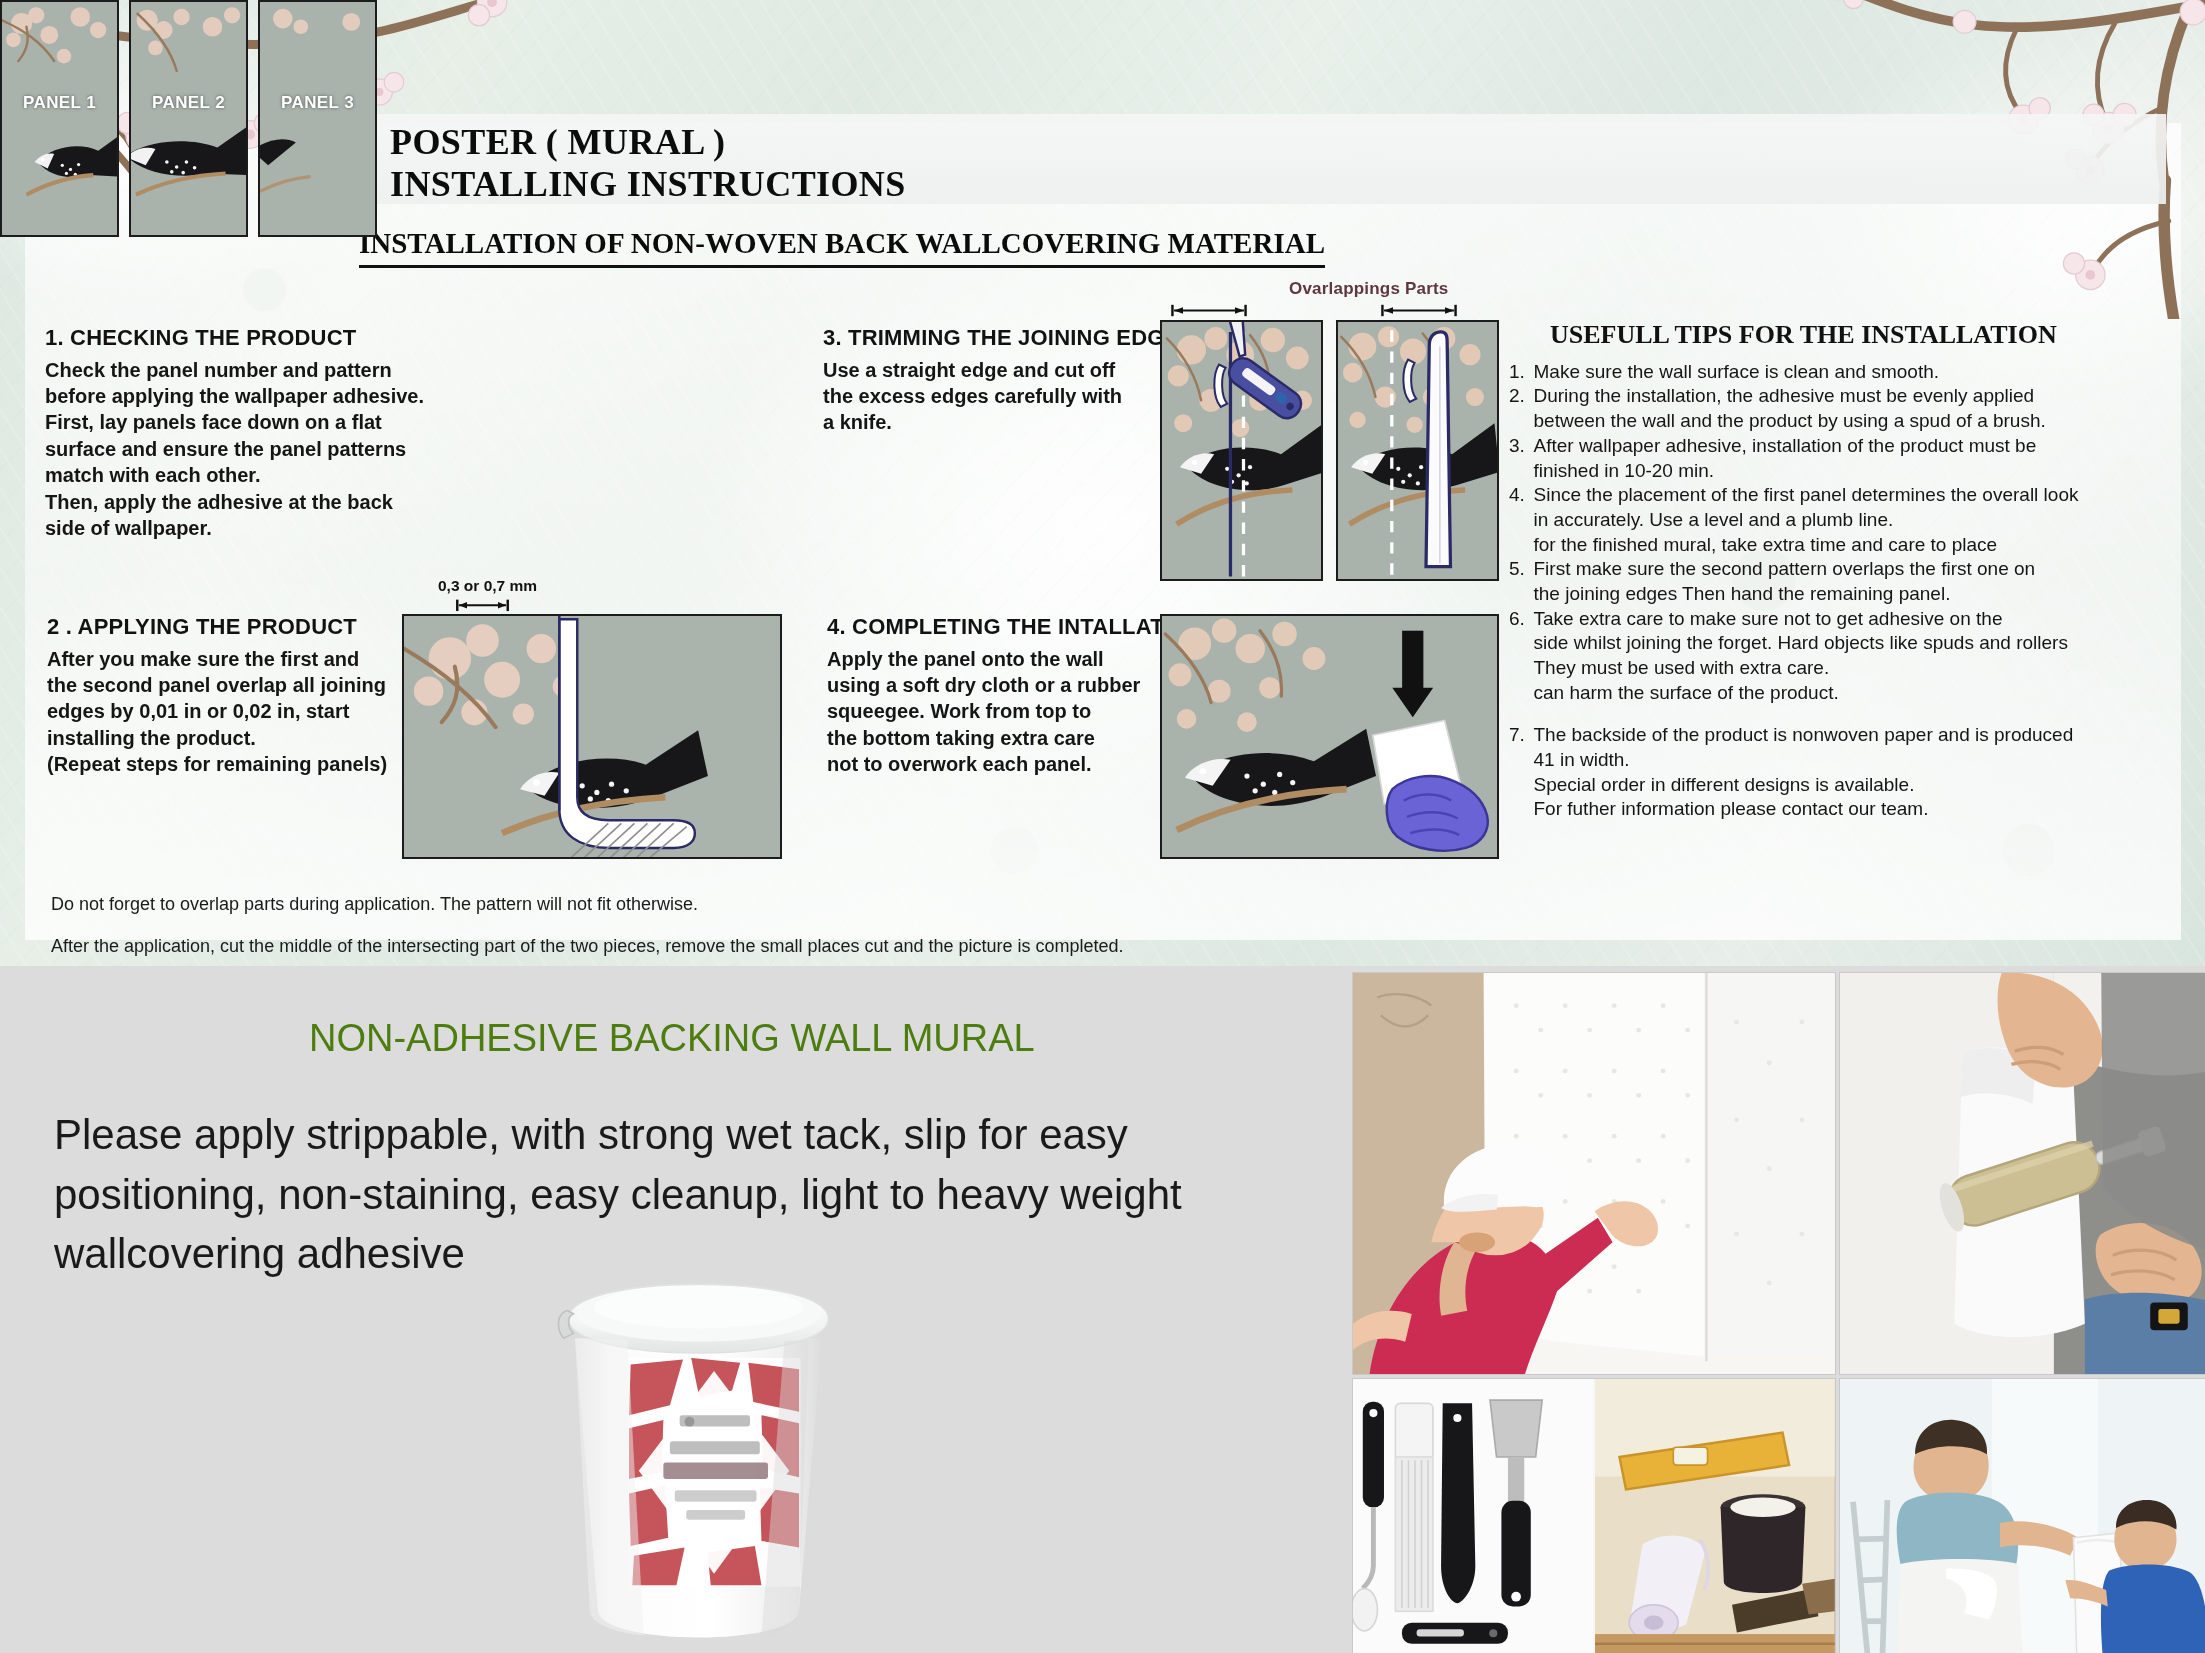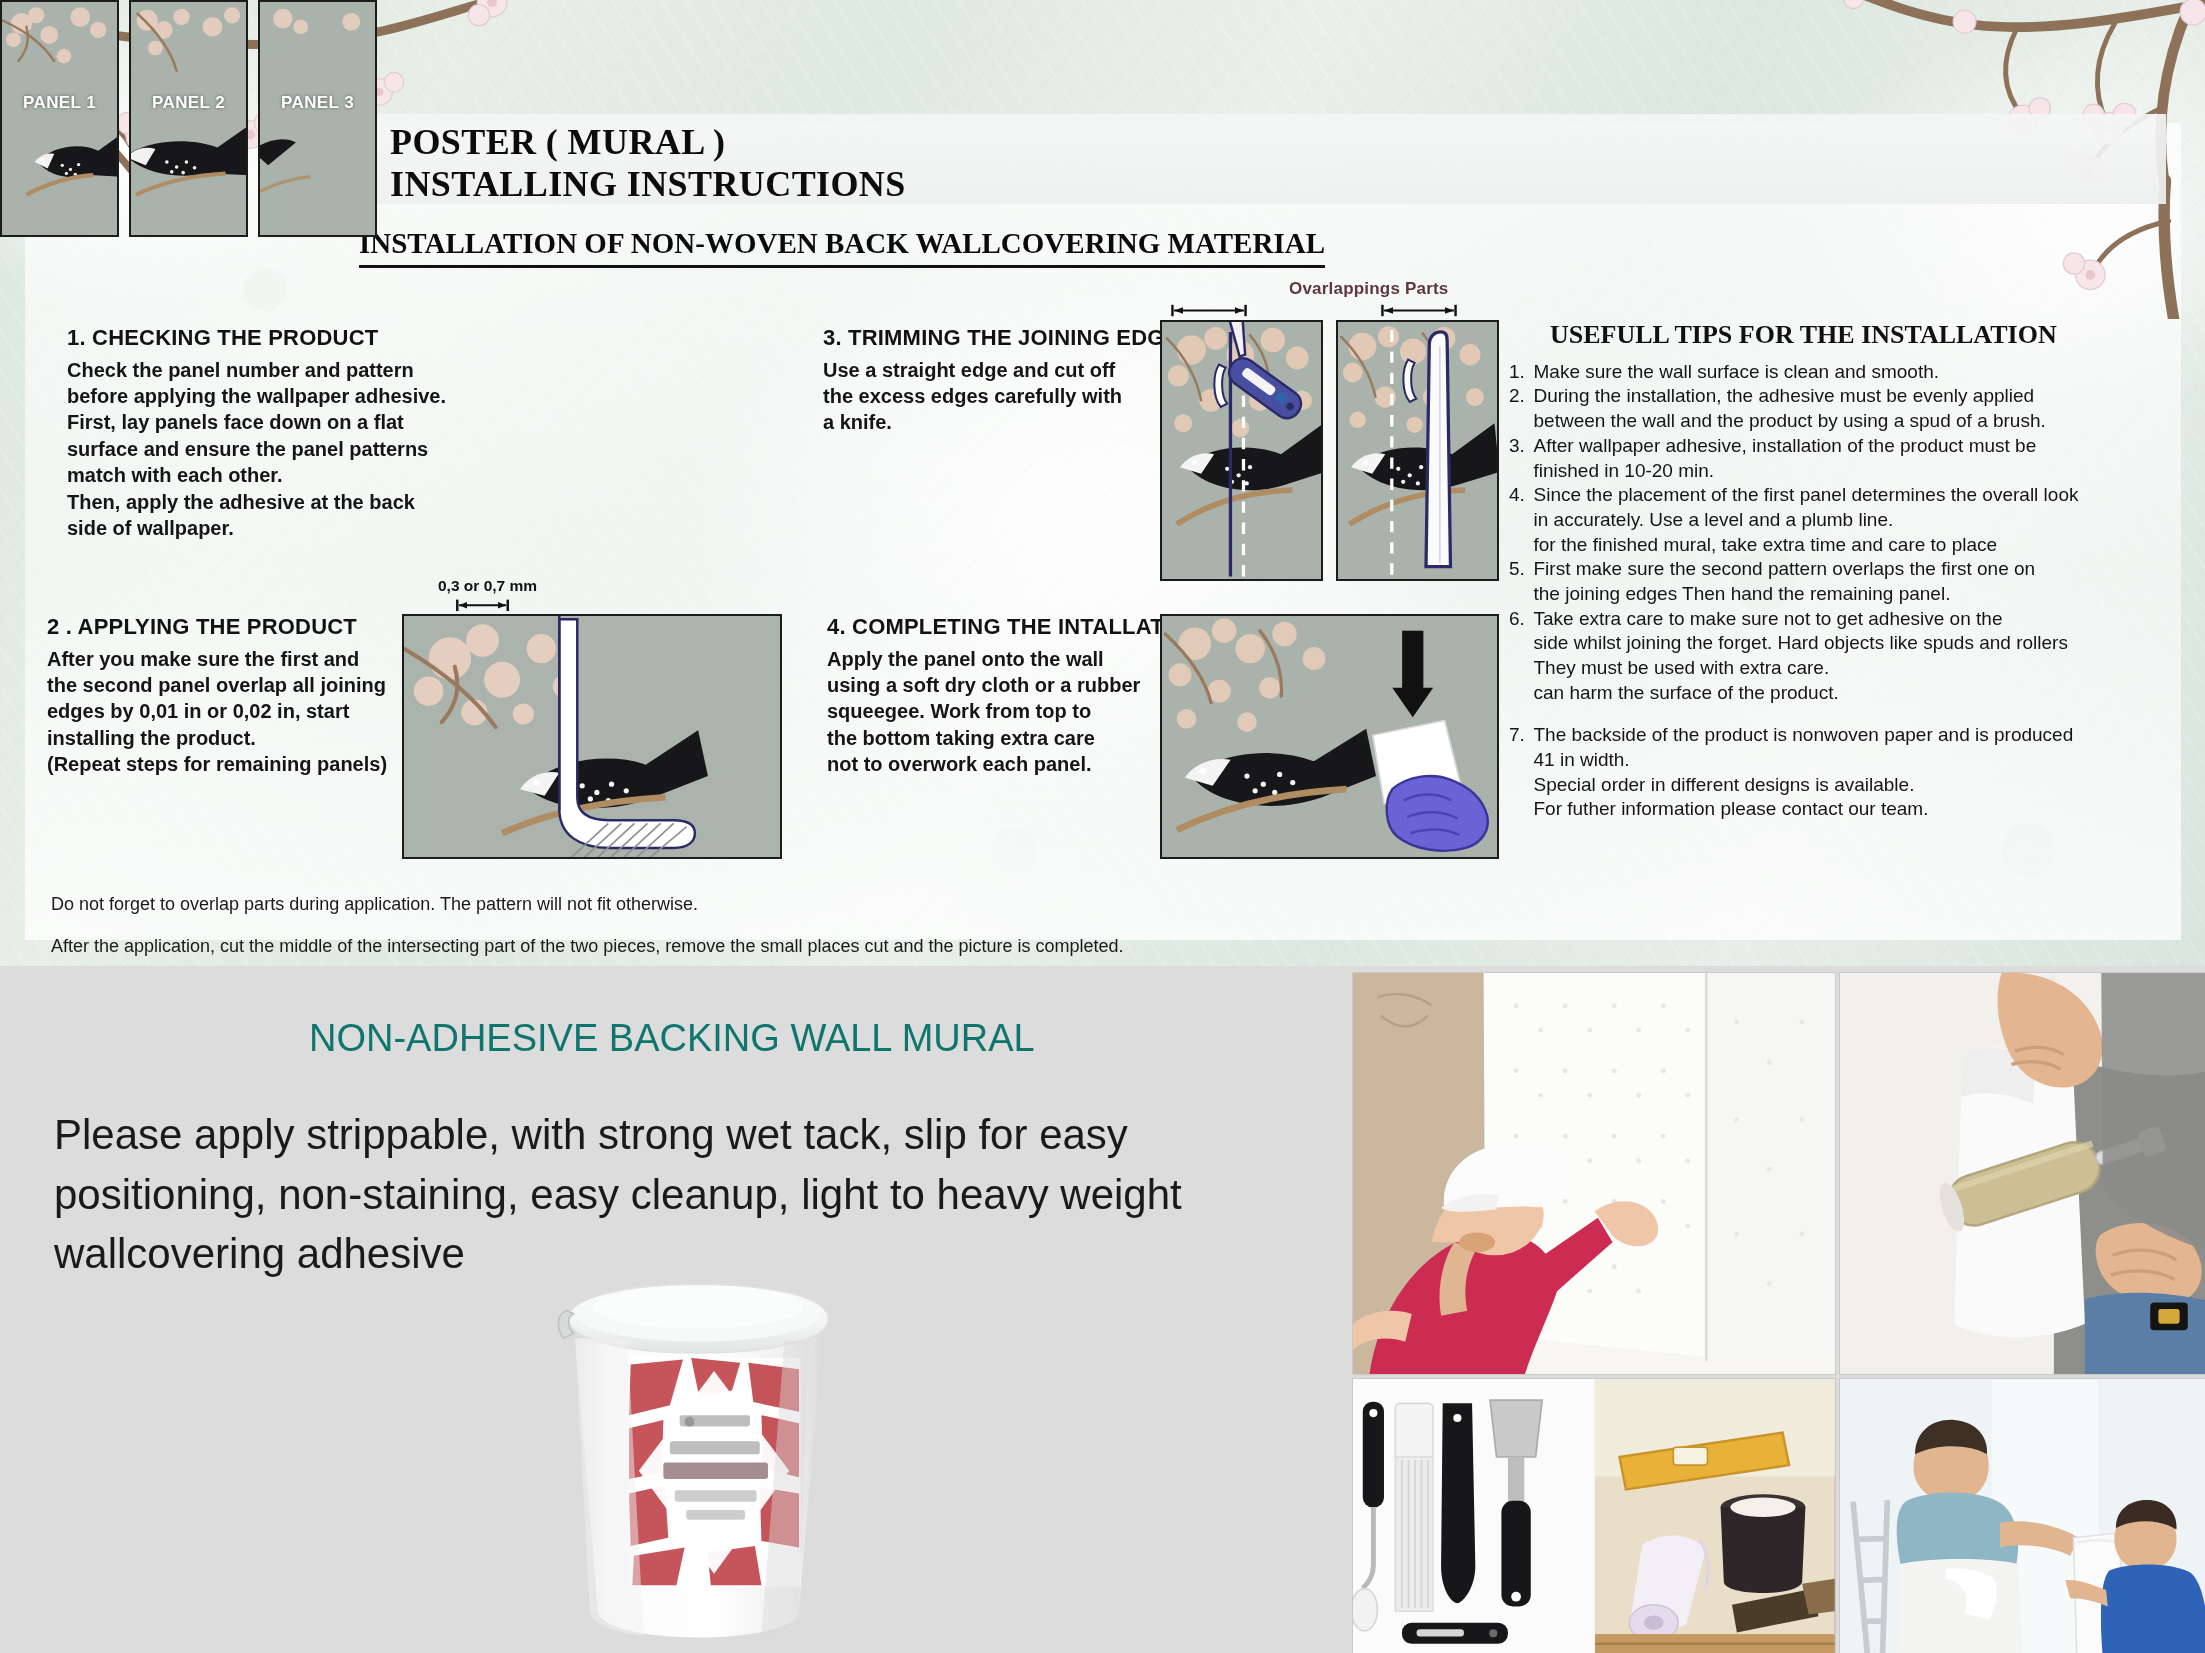--- a/index.html
+++ b/index.html
@@ -81,21 +81,21 @@
 
   
   .step { position: absolute; }
   .step-title {
     font-weight: bold; font-size: 22px; color: #121212;
     letter-spacing: 0.2px; margin-bottom: 5.7px; white-space: nowrap;
   }
   .step-body { font-size: 20px; color: #151515; line-height: 1.32; }
   .step-body p { white-space: nowrap; font-weight: bold; }
 
-  #step1 { left: 45px; top: 325px; width: 384px; margin-left: 22px; }
+  #step1 { left: 45px; top: 325px; width: 384px; }
   #step2 { left: 47px; top: 614px; width: 384px; }
   #step3 { left: 823px; top: 325px; width: 327px; }
   #step4 { left: 827px; top: 614px; width: 343px; }
 
   
   .illo { position: absolute; background: #a9b2ab; border: 2.5px solid #1c1c1c; overflow: hidden; }
 
   #illo-panels { left: 402px; top: 331px; width: 380px; height: 237px; background: none; border: none; padding-left: 36px; }
   .panel {
     position: absolute; top: 0; height: 237px; width: 119px;
@@ -146,21 +146,21 @@
   #poster-notes { position: absolute; left: 51px; top: 894px; width: 1634px; }
   .note { font-size: 18px; color: #1a1a1a; line-height: 1.22; margin-bottom: 19.6px; white-space: nowrap; }
 
   
   #bottom {
     position: absolute; left: 0; top: 966px; width: 2205px; height: 688px;
     background: #dcdcdc;
   }
   #bottom-heading {
     position: absolute; left: 309px; top: 51px;
-    font-size: 38px; color: #0f766e; letter-spacing: 0px; white-space: nowrap;
+    font-size: 38px; color: #4d7c0f; letter-spacing: 0px; white-space: nowrap;
   }
   #bottom-paragraph {
     position: absolute; left: 54px; top: 139px; width: 1290px;
     font-size: 42px; color: #1a1a1a; line-height: 1.42;
   }
   #bottom-paragraph p { white-space: nowrap; }
 
   
   #bucket { position: absolute; left: 539px; top: 302px; width: 319px; height: 376px; }
 

